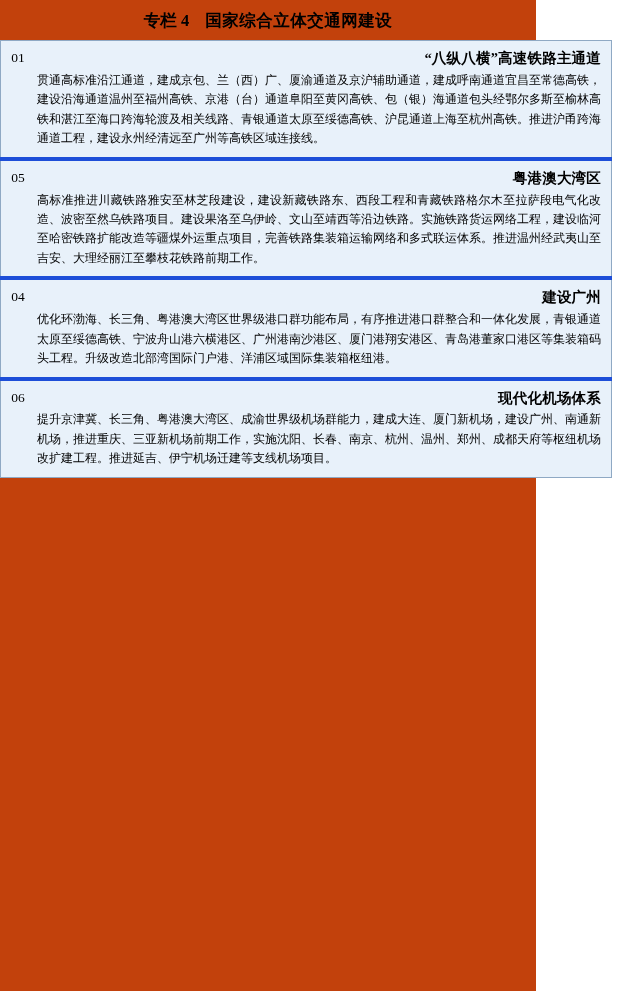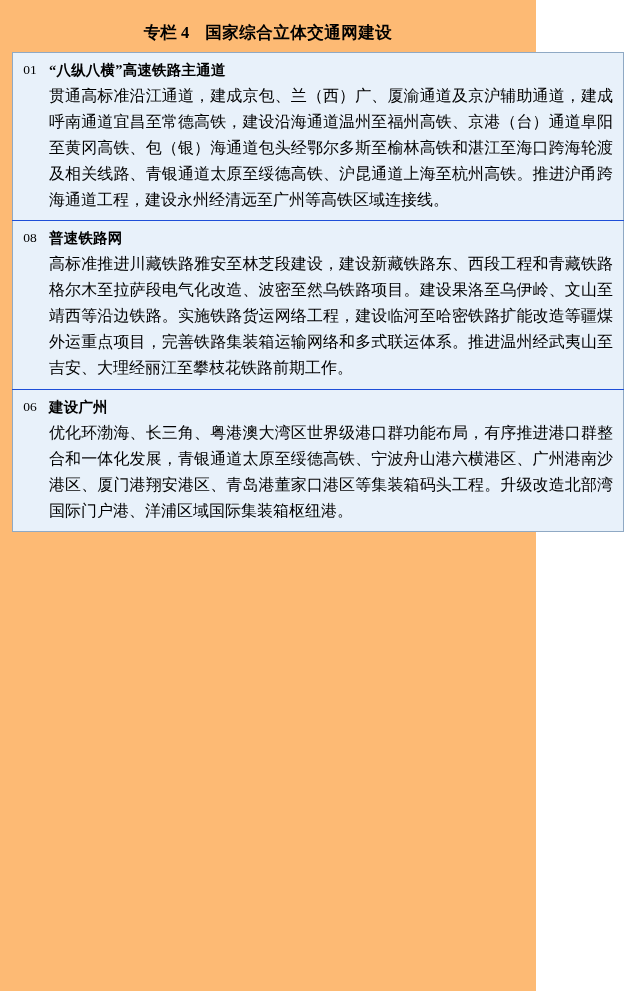--- a/index.html
+++ b/index.html
@@ -10,23 +10,23 @@
   body {
     width: 640px;
     height: 991px;
     font-family: "Liberation Serif", "DejaVu Serif", serif;
     color: #000000;
   }
   .page {
     width: 536px;
     height: 991px;
     box-sizing: border-box;
-    padding: 12px;
+    padding: 0;
     position: relative;
-    background: #fdba74;
+    background: #c2410c;
   }
   .box-title {
     text-align: center;
     font-size: 16.5px;
     font-weight: bold;
     letter-spacing: 0.5px;
     padding: 10px 0 8px 0;
     color: #000;
   }
   .box-title .tnum {
@@ -38,21 +38,21 @@
   }
   .table {
     border: 1px solid #8fa9c4;
     border-collapse: collapse;
     width: 612px;
     margin: 0 auto;
     background: #e8f1fa;
     table-layout: fixed;
   }
   .table tr {
-    border-bottom: 1px solid #1d4ed8;
+    border-bottom: 4px solid #1d4ed8;
   }
   .table tr:last-child {
     border-bottom: none;
   }
   td.num {
     width: 34px;
     vertical-align: top;
     text-align: center;
     font-size: 13.5px;
     font-family: "Liberation Serif", serif;
@@ -65,25 +65,26 @@
     padding: 6px 10px 8px 2px;
     font-size: 14px;
     line-height: 1.58;
     color: #000;
   }
   .item-title {
     font-weight: bold;
     font-size: 14.5px;
     letter-spacing: 0.2px;
     margin-bottom: 1px;
+    text-align: right;
   }
   .item-body {
     text-align: justify;
     text-justify: inter-ideograph;
-    font-size: 16px;
+    font-size: 12px;
     line-height: 1.62;
     letter-spacing: 0;
   }
 </style>
 </head>
 <body>
 
 <div class="page">
 
   <div class="box-title">
@@ -93,29 +94,36 @@
   <table class="table">
     <tbody>
       <tr>
         <td class="num">01</td>
         <td class="content">
           <div class="item-title">“八纵八横”高速铁路主通道</div>
           <div class="item-body">贯通高标准沿江通道，建成京包、兰（西）广、厦渝通道及京沪辅助通道，建成呼南通道宜昌至常德高铁，建设沿海通道温州至福州高铁、京港（台）通道阜阳至黄冈高铁、包（银）海通道包头经鄂尔多斯至榆林高铁和湛江至海口跨海轮渡及相关线路、青银通道太原至绥德高铁、沪昆通道上海至杭州高铁。推进沪甬跨海通道工程，建设永州经清远至广州等高铁区域连接线。</div>
         </td>
       </tr>
       <tr>
-        <td class="num">08</td>
+        <td class="num">05</td>
         <td class="content">
-          <div class="item-title">普速铁路网</div>
+          <div class="item-title">粤港澳大湾区</div>
           <div class="item-body">高标准推进川藏铁路雅安至林芝段建设，建设新藏铁路东、西段工程和青藏铁路格尔木至拉萨段电气化改造、波密至然乌铁路项目。建设果洛至乌伊岭、文山至靖西等沿边铁路。实施铁路货运网络工程，建设临河至哈密铁路扩能改造等疆煤外运重点项目，完善铁路集装箱运输网络和多式联运体系。推进温州经武夷山至吉安、大理经丽江至攀枝花铁路前期工作。</div>
+        </td>
+      </tr>
+      <tr>
+        <td class="num">04</td>
+        <td class="content">
+          <div class="item-title">建设广州</div>
+          <div class="item-body">优化环渤海、长三角、粤港澳大湾区世界级港口群功能布局，有序推进港口群整合和一体化发展，青银通道太原至绥德高铁、宁波舟山港六横港区、广州港南沙港区、厦门港翔安港区、青岛港董家口港区等集装箱码头工程。升级改造北部湾国际门户港、洋浦区域国际集装箱枢纽港。</div>
         </td>
       </tr>
       <tr>
         <td class="num">06</td>
         <td class="content">
-          <div class="item-title">建设广州</div>
-          <div class="item-body">优化环渤海、长三角、粤港澳大湾区世界级港口群功能布局，有序推进港口群整合和一体化发展，青银通道太原至绥德高铁、宁波舟山港六横港区、广州港南沙港区、厦门港翔安港区、青岛港董家口港区等集装箱码头工程。升级改造北部湾国际门户港、洋浦区域国际集装箱枢纽港。</div>
+          <div class="item-title">现代化机场体系</div>
+          <div class="item-body">提升京津冀、长三角、粤港澳大湾区、成渝世界级机场群能力，建成大连、厦门新机场，建设广州、南通新机场，推进重庆、三亚新机场前期工作，实施沈阳、长春、南京、杭州、温州、郑州、成都天府等枢纽机场改扩建工程。推进延吉、伊宁机场迁建等支线机场项目。</div>
         </td>
       </tr>
     </tbody>
   </table>
 
 </div>
 
 </body></html>

